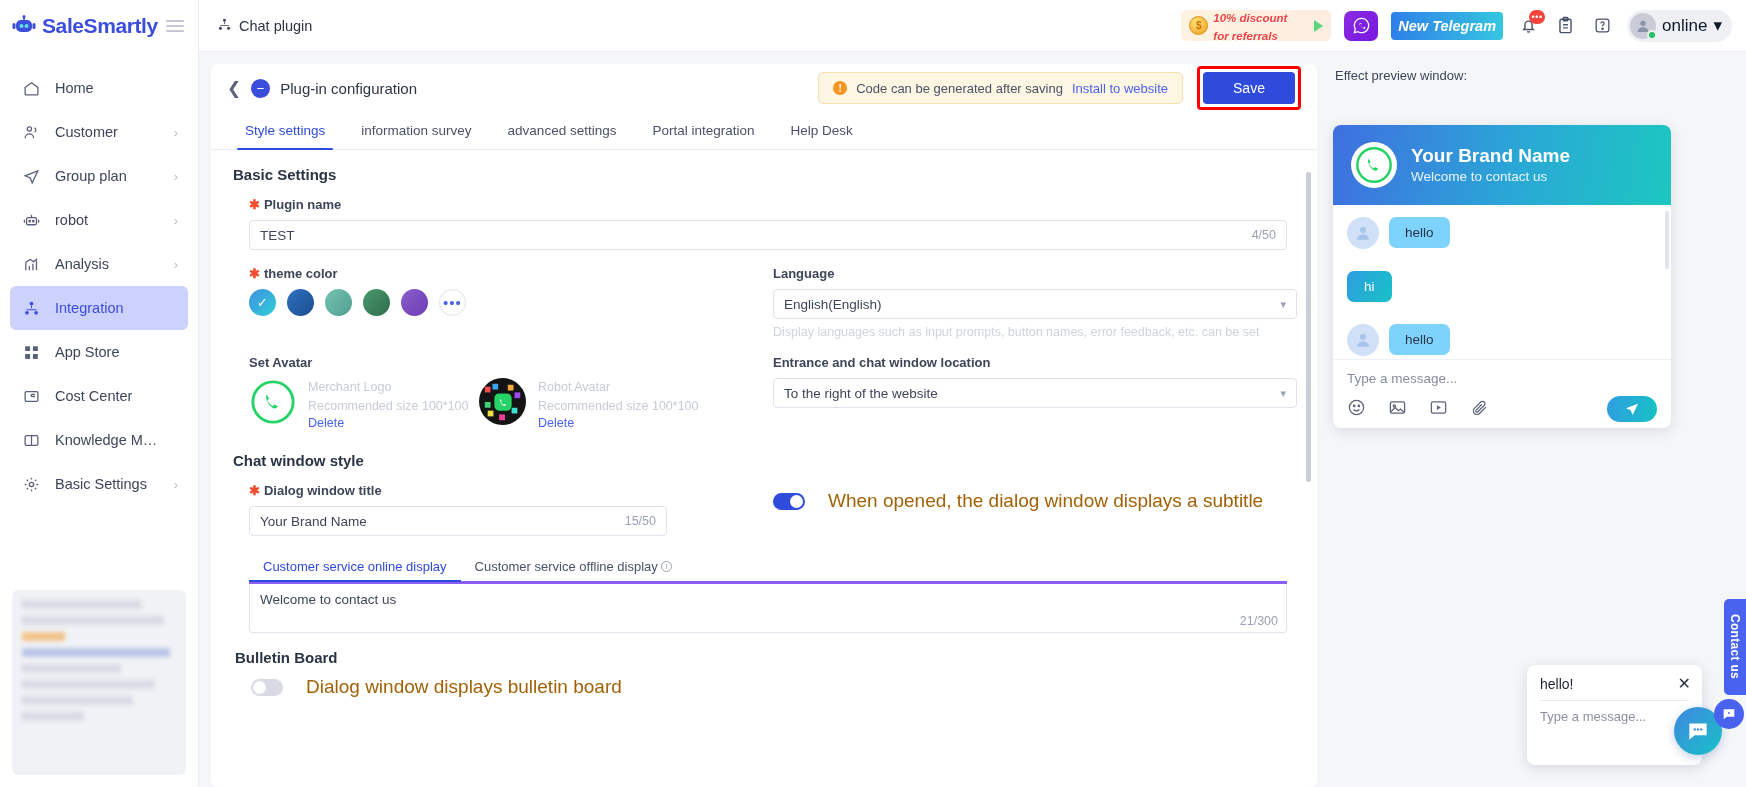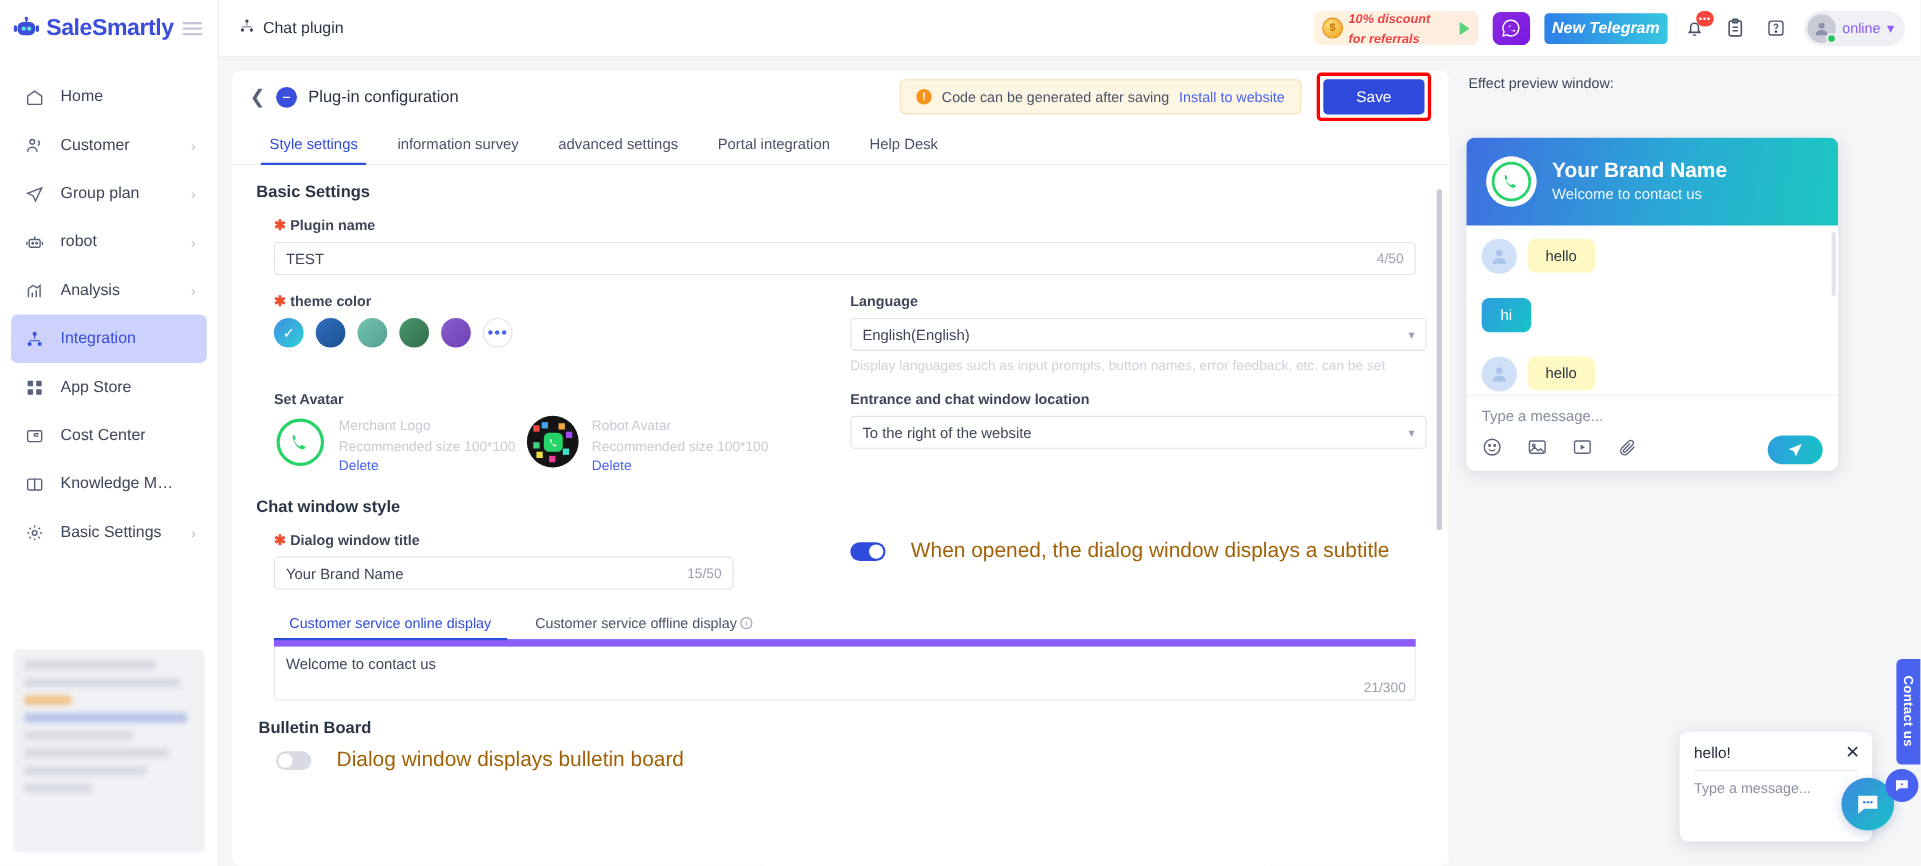--- a/index.html
+++ b/index.html
@@ -75,21 +75,21 @@
     height: 28px; padding: 0 7px; border-radius: 4px;
     background: linear-gradient(90deg,#2e7fe8,#36c6e0);
     color: #fff; font-size: 14.5px; font-weight: bold; font-style: italic;
     display: flex; align-items: center; cursor: pointer; white-space: nowrap;
   }
   .icon-btn { width: 24px; height: 24px; display:flex; align-items:center; justify-content:center; position: relative; color: #4a5267; cursor: pointer; }
   .badge-dot { position:absolute; top:-4px; right:-5px; background:#f5453d; color:#fff; border-radius: 9px; min-width: 16px; height: 14px; font-size:9px; display:flex;align-items:center;justify-content:center; letter-spacing:.5px; }
   .user-pill { display:flex; align-items:center; gap:6px; background:#eef0f4; border-radius: 17px; padding: 3px 10px 3px 3px; cursor:pointer; }
   .avatar-sm { width: 26px; height:26px; border-radius:50%; background:#c9ccd6; position:relative; display:flex;align-items:center;justify-content:center; color:#7b8296; }
   .online-dot { position:absolute; right:-1px; bottom:-1px; width:10px;height:10px;border-radius:50%;background:#22c55e;border:2px solid #eef0f4; }
-  .user-name { font-size: 13px; color: #8b5cf6; }
+  .user-name { font-size: 17px; color: #0f172a; }
 
   
   .page { flex: 1; display: flex; min-height: 0; padding: 12px 12px 0 12px; gap: 12px; }
   .panel { flex: 1; background:#fff; border-radius: 7px; display:flex; flex-direction: column; min-width:0; overflow:hidden; }
 
   .panel-head { height: 48px; display:flex; align-items:center; padding: 0 16px; gap: 10px; flex:none; }
   .back-chev { color:#5a6277; font-size:17px; cursor:pointer; }
   .pin-icon { width: 19px; height:19px; border-radius:50%; background:#3b4ddb; display:flex;align-items:center;justify-content:center; color:#fff; font-size:11px;}
   .panel-title { font-size:15px; color:#2b3445; }
   .head-right { margin-left:auto; display:flex; align-items:center; gap: 14px; }
@@ -142,21 +142,21 @@
   .av-circle { width:47px;height:47px;border-radius:50%;flex:none;display:flex;align-items:center;justify-content:center;overflow:hidden; }
   .av-meta { font-size:12.5px; color:#c7cbd5; line-height:19px; }
   .av-del { font-size:12.5px; color:#4a62f0; cursor:pointer; }
 
   .toggle { width:32px;height:17px;border-radius:10px;background:#2f4bdb;position:relative;cursor:pointer;flex:none; }
   .toggle .knob { position:absolute;top:2px;right:2px;width:13px;height:13px;border-radius:50%;background:#fff; }
   .toggle.off { background:#d8dbe3; }
   .toggle.off .knob { left:2px; right:auto; }
   .toggle-row { display:flex; align-items:center; gap:23px; font-size:19px; color:#a16207; }
 
-  .subtabs { display:flex; gap:12px; border-bottom:7px solid #8b5cf6; }
+  .subtabs { display:flex; gap:0; border-bottom:3px solid #8b5cf6; }
   .subtab { padding: 7px 14px; font-size:13px; color:#4a5267; cursor:pointer; position:relative; display:flex; align-items:center; gap:3px; }
   .subtab.active { color:#2f4bdb; }
   .subtab.active::after { content:""; position:absolute; left:0; right:0; bottom:-1px; height:2.5px; background:#2f4bdb; }
   .info-ico { width:11px;height:11px;border-radius:50%;border:1px solid #9aa1b1;color:#9aa1b1;font-size:8px;display:inline-flex;align-items:center;justify-content:center; }
 
   .textarea {
     border:1px solid #dfe2ea; border-top:none; border-radius: 0 0 4px 4px; background:#fff;
     height: 49px; padding: 8px 10px; font-size:13.5px; color:#3d4558; position:relative;
   }
   .ta-count { position:absolute; right:8px; bottom:4px; color:#9aa1b1; font-size:12.5px; }
@@ -172,21 +172,21 @@
   .chat-head {
     height: 80px; background: linear-gradient(100deg,#3f6fe0 0%, #2aa8d6 55%, #1cc7c0 100%);
     display:flex; align-items:center; gap:14px; padding: 0 18px;
   }
   .chat-logo { width:46px;height:46px;border-radius:50%;background:#fff;display:flex;align-items:center;justify-content:center;flex:none; }
   .chat-title { color:#fff; font-size:19px; font-weight:bold; line-height:22px; }
   .chat-sub { color:#eaf6ff; font-size:13.5px; line-height:19px; }
   .chat-body { height: 154px; padding: 12px 14px 0 14px; position:relative; }
   .msg-row { display:flex; align-items:flex-start; gap:10px; margin-bottom: 22px; }
   .msg-av { width:32px;height:32px;border-radius:50%;background:#cfe0f7;display:flex;align-items:center;justify-content:center;color:#9fbde8;flex:none; }
-  .bubble-in { background:#fef9c3; border-radius:7px; padding: 8px 16px; font-size:13.5px; color:#2b3445; }
+  .bubble-in { background:#7dd3fc; border-radius:7px; padding: 8px 16px; font-size:13.5px; color:#2b3445; }
   .msg-row.out { justify-content:flex-start; }
   .bubble-out { background: linear-gradient(120deg,#2f9de0,#17c2c6); color:#fff; border-radius:7px; padding: 8px 17px; font-size:13.5px; }
   .chat-scroll { position:absolute; right:2px; top:6px; width:4px; height:58px; background:#e2e5ec; border-radius:2px; }
   .chat-input { border-top:1px solid #eef0f4; padding: 11px 14px 0 14px; font-size:13.5px; color:#868d9e; }
   .chat-tools { display:flex; align-items:center; gap: 22px; padding: 10px 14px 6px 14px; color:#5d6579; }
   .send-btn { margin-left:auto; width:50px;height:26px;border-radius:14px;background:linear-gradient(100deg,#2f9de0,#17c2c6);display:flex;align-items:center;justify-content:center;color:#fff;cursor:pointer; }
   .powered { text-align:center; font-size:11.5px; color:#b7bcc8; padding: 3px 0 9px 0; }
 
   .float-card {
     position:absolute; right: 44px; bottom: 22px; width: 175px; height: 100px;

